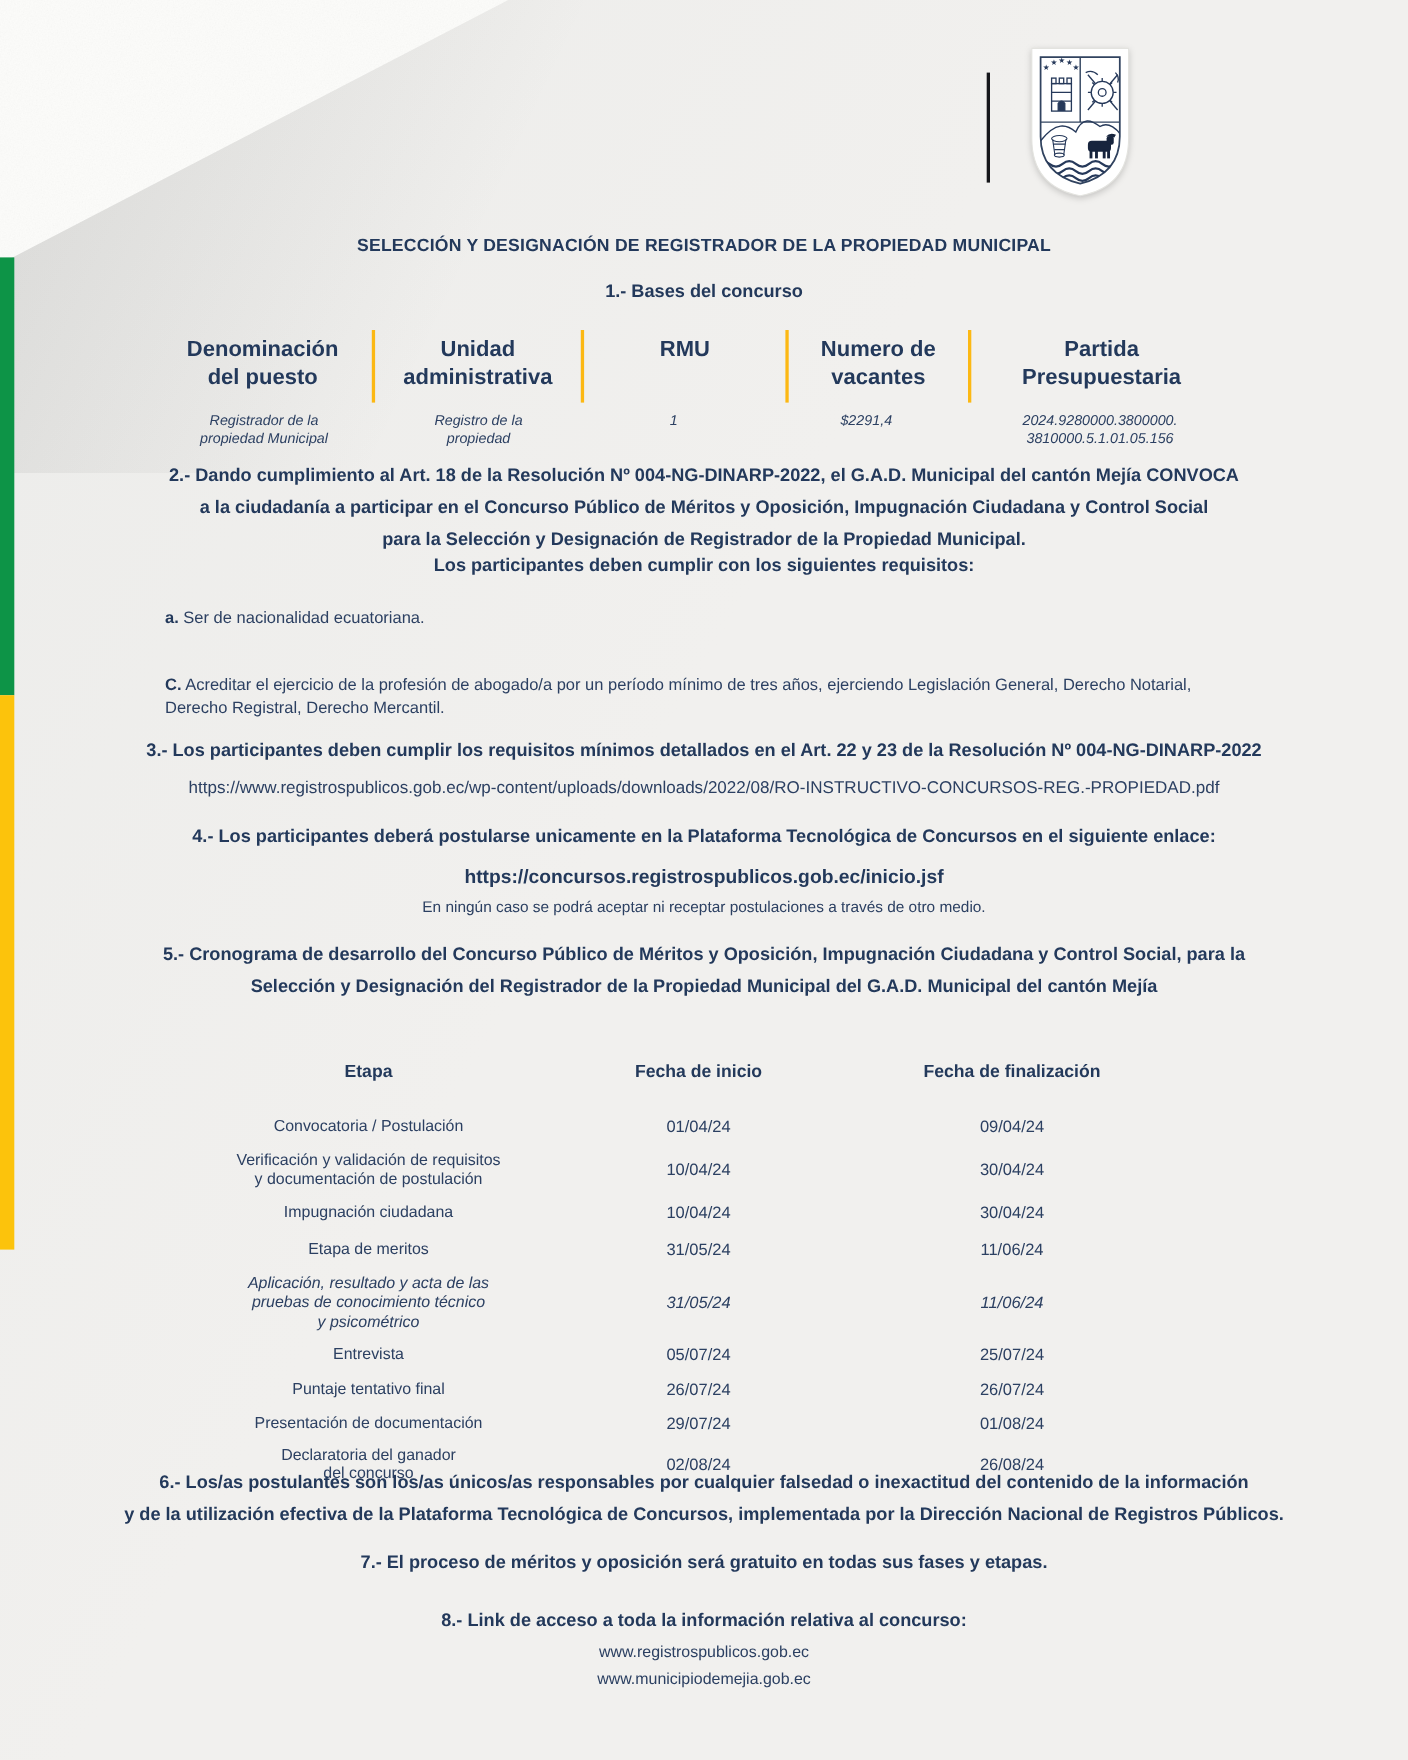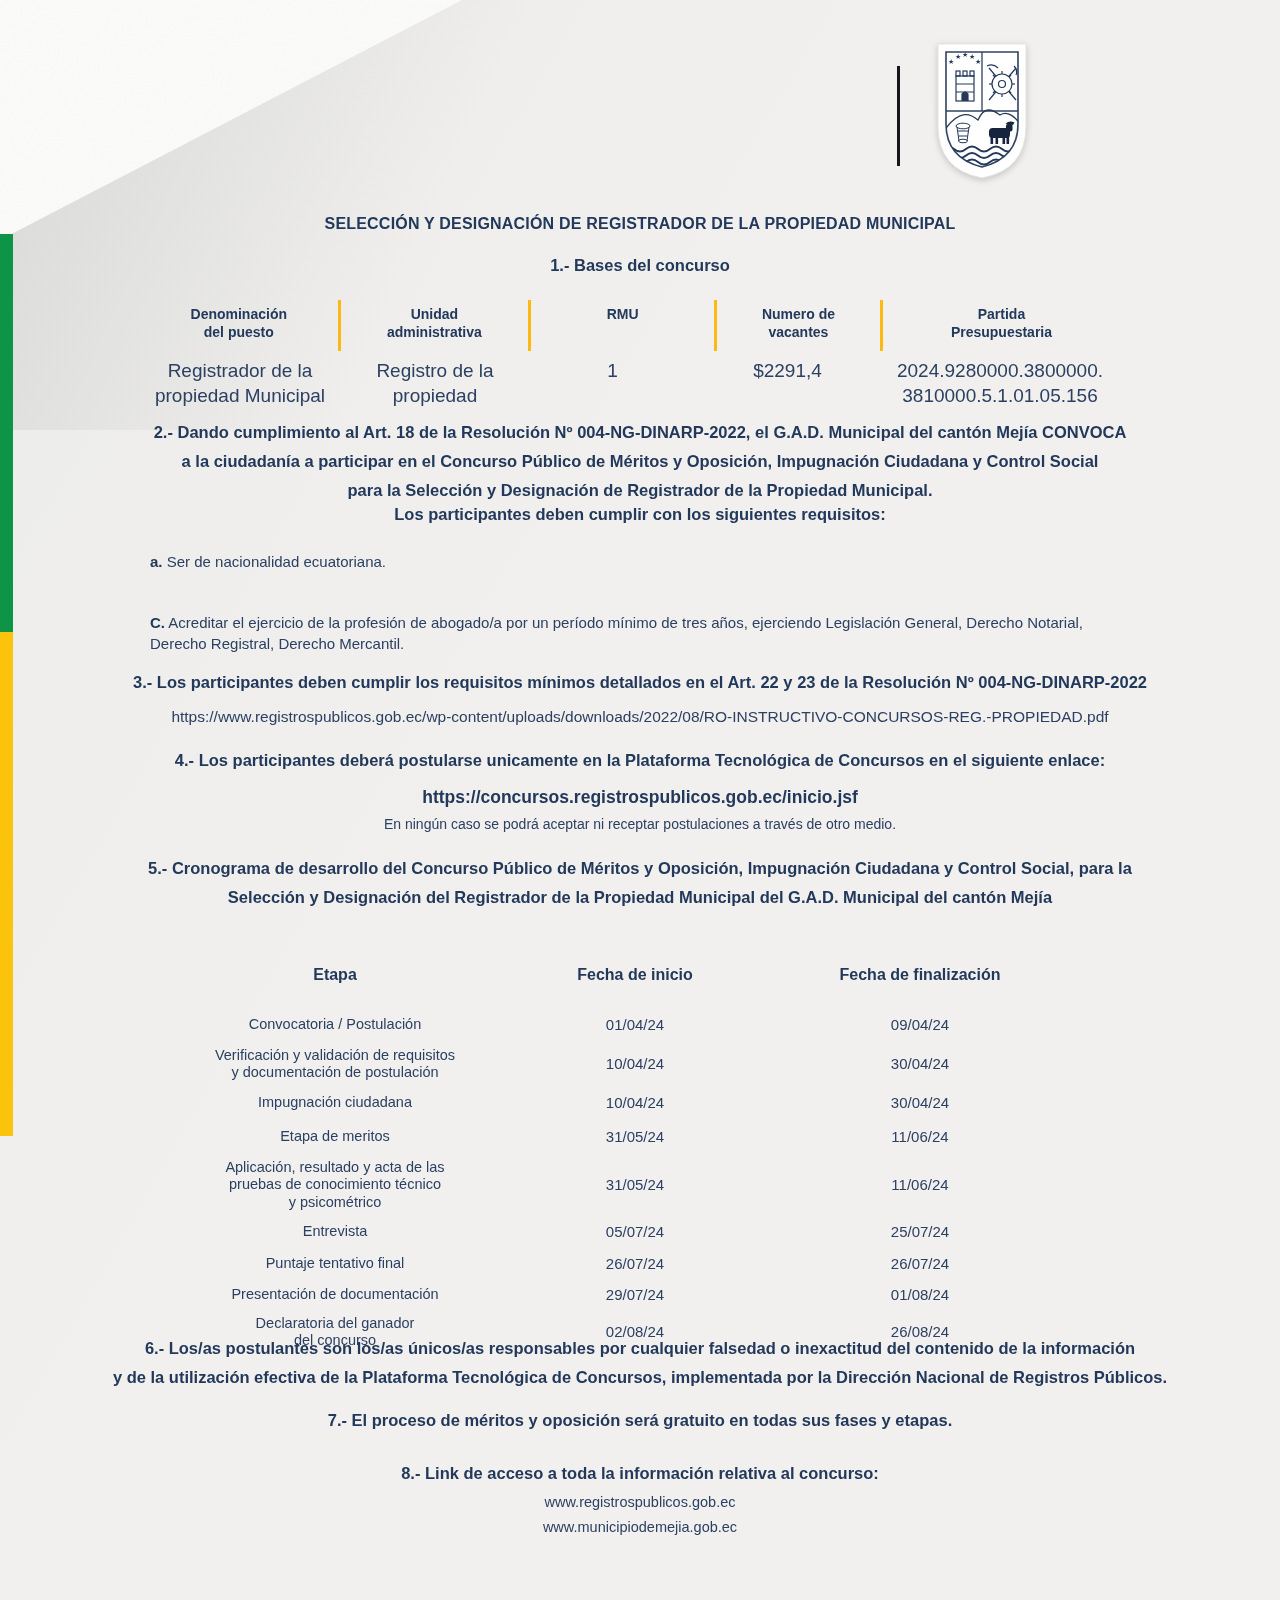--- a/index.html
+++ b/index.html
@@ -17,33 +17,33 @@
   .hdr-divider{left:897px;top:66px;width:3px;height:100px;background:#15161a;}
   .crest{left:932px;top:40px;filter:drop-shadow(0 2px 3px rgba(0,0,0,.18));}
   .center-txt{left:0;width:1280px;text-align:center;color:#23395b;}
   .doc-title{top:215px;font-size:16px;font-weight:bold;letter-spacing:.2px;}
   .sec-head{font-weight:bold;font-size:16.5px;}
   .bold-par{font-weight:bold;font-size:16.5px;line-height:1.75;white-space:pre-line;color:#23395b;}
   .reg-par{font-size:15.5px;color:#2c4062;}
   .bases{top:300px;left:140px;width:980px;color:#23395b;}
   .bt-row{display:flex;}
   .bt-cell{text-align:center;white-space:pre-line;}
-  .bt-head .bt-cell{font-weight:bold;font-size:14px;line-height:1.25;padding:6px 0 10px;}
+  .bt-head .bt-cell{font-weight:bold;font-size:20px;line-height:1.25;padding:6px 0 10px;}
   .bt-head .bt-cell:not(:last-child){border-right:3px solid #fcb813;}
-  .bt-vals .bt-cell{font-size:19px;line-height:1.3;padding-top:8px;color:#2c4062;}
+  .bt-vals .bt-cell{font-size:13px;line-height:1.3;padding-top:8px;color:#2c4062;font-style:italic;}
   .c1{width:200px;} .c2{width:190px;} .c3{width:165px;} .c4{width:185px;} .c5{width:240px;}
   .reqs{left:150px;width:1010px;color:#2c4062;font-size:15px;line-height:1.4;}
   .req-label{font-weight:bold;color:#23395b;}
   .req-text{white-space:pre-line;}
   .sched{top:966px;left:160px;width:920px;color:#23395b;}
   .s-grid{display:grid;grid-template-columns:350px 250px 320px;}
   .s-head{font-weight:bold;font-size:16px;text-align:center;padding-bottom:24px;}
   .s-cell{display:flex;align-items:center;justify-content:center;text-align:center;font-size:14.5px;line-height:1.18;white-space:pre-line;color:#2c4062;}
   .s-date{font-size:15px;}
-  .r-h34{min-height:34px;} .r-h44{min-height:44px;} .r-h62{min-height:62px;} .r-h32{min-height:32px;} .r-h30{min-height:30px;}
+  .r-h34{min-height:34px;} .r-h44{min-height:44px;} .r-h62{min-height:62px;font-style:italic;} .r-h32{min-height:32px;} .r-h30{min-height:30px;}
   .links{font-size:14.5px;line-height:1.7;color:#2c4062;}
   a.plain{color:inherit;text-decoration:none;margin-top:12px;}
 </style>
 </head>
 <body>
 
 <div class="page">
 
   <div class="abs shade"></div>
 

